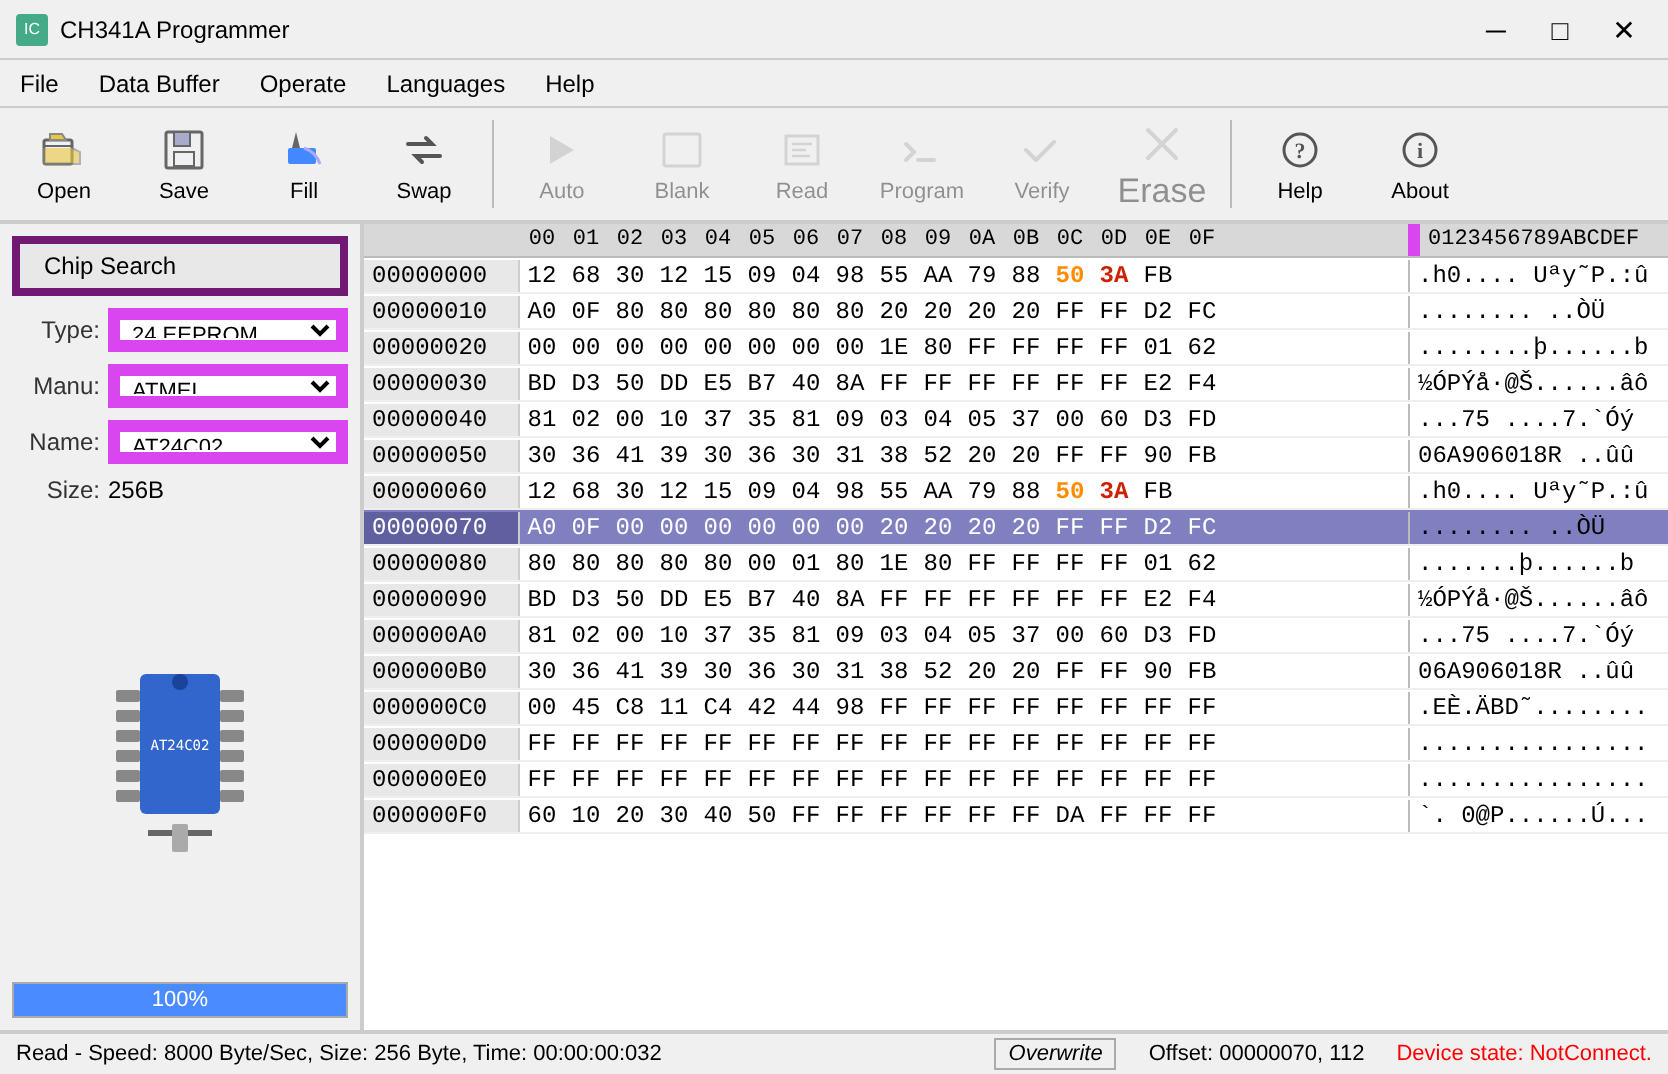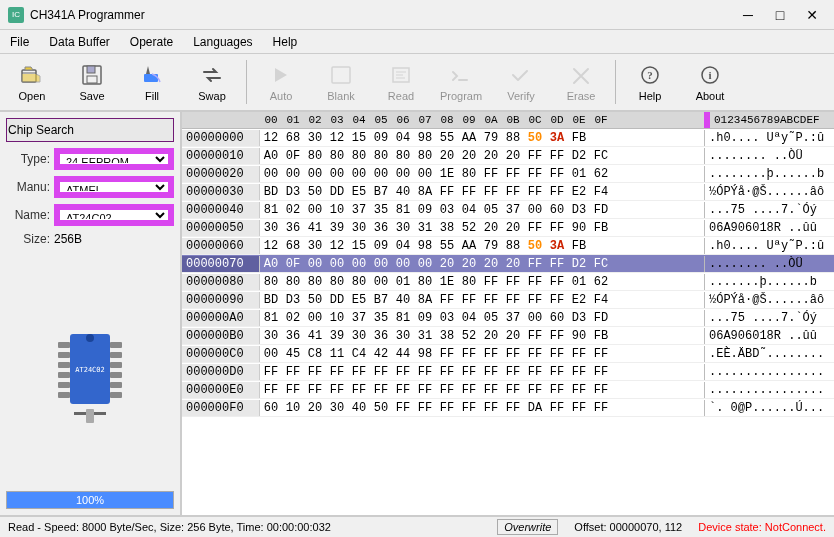--- a/index.html
+++ b/index.html
@@ -79,22 +79,22 @@
       min-width: 182px;
       background: #f0f0f0;
       border-right: 2px solid #ccc;
       padding: 6px;
       display: flex;
       flex-direction: column;
       gap: 6px;
     }
     #chip-search-btn {
       width: 100%;
-      padding: 4px 1px;
-      border: 1px solid #701a75;
+      padding: 4px 12px;
+      border: 4px solid #701a75;
       background: #e8e8e8;
       cursor: pointer;
       font-size: 12px;
       text-align: left;
     }
     .prop-row {
       display: flex;
       align-items: center;
       gap: 4px;
       font-size: 12px;
@@ -328,21 +328,21 @@
         </svg>
       </div>
       <span style="font-size: 11px;">Verify</span>
     </div>
     <div class="tool-btn disabled">
       <div class="tool-icon">
         <svg width="24" height="22" viewBox="0 0 24 22">
           <path d="M5 5l14 14M19 5L5 19" stroke="#aaa" stroke-width="2" stroke-linecap="round"></path>
         </svg>
       </div>
-      <span style="font-size: 11px;">Erase</span>
+      <span style="font-size: 17px;">Erase</span>
     </div>
     <div class="separator"></div>
     <div class="tool-btn">
       <div class="tool-icon">
         <svg width="24" height="22" viewBox="0 0 24 22">
           <circle cx="12" cy="11" r="8" fill="none" stroke="#555" stroke-width="1.5"></circle>
           <text x="12" y="15" text-anchor="middle" font-size="11" fill="#555" font-family="serif" font-weight="bold">?</text>
         </svg>
       </div>
       <span style="font-size: 11px;">Help</span>

